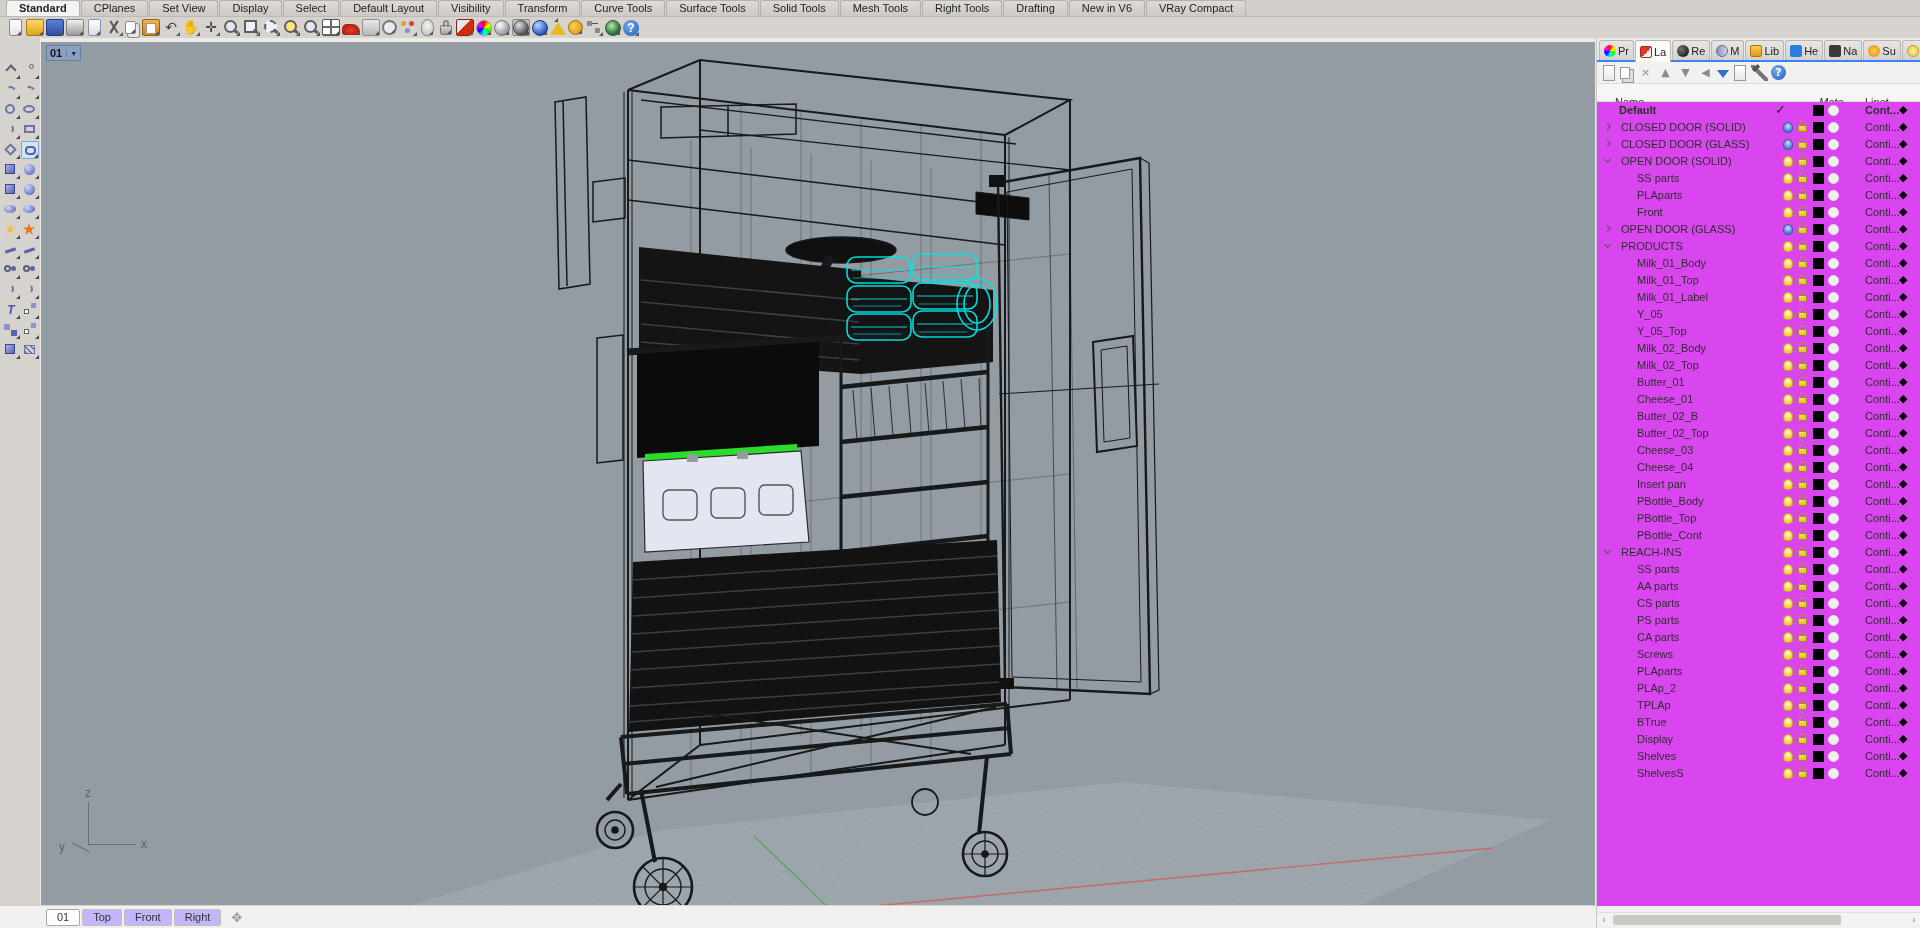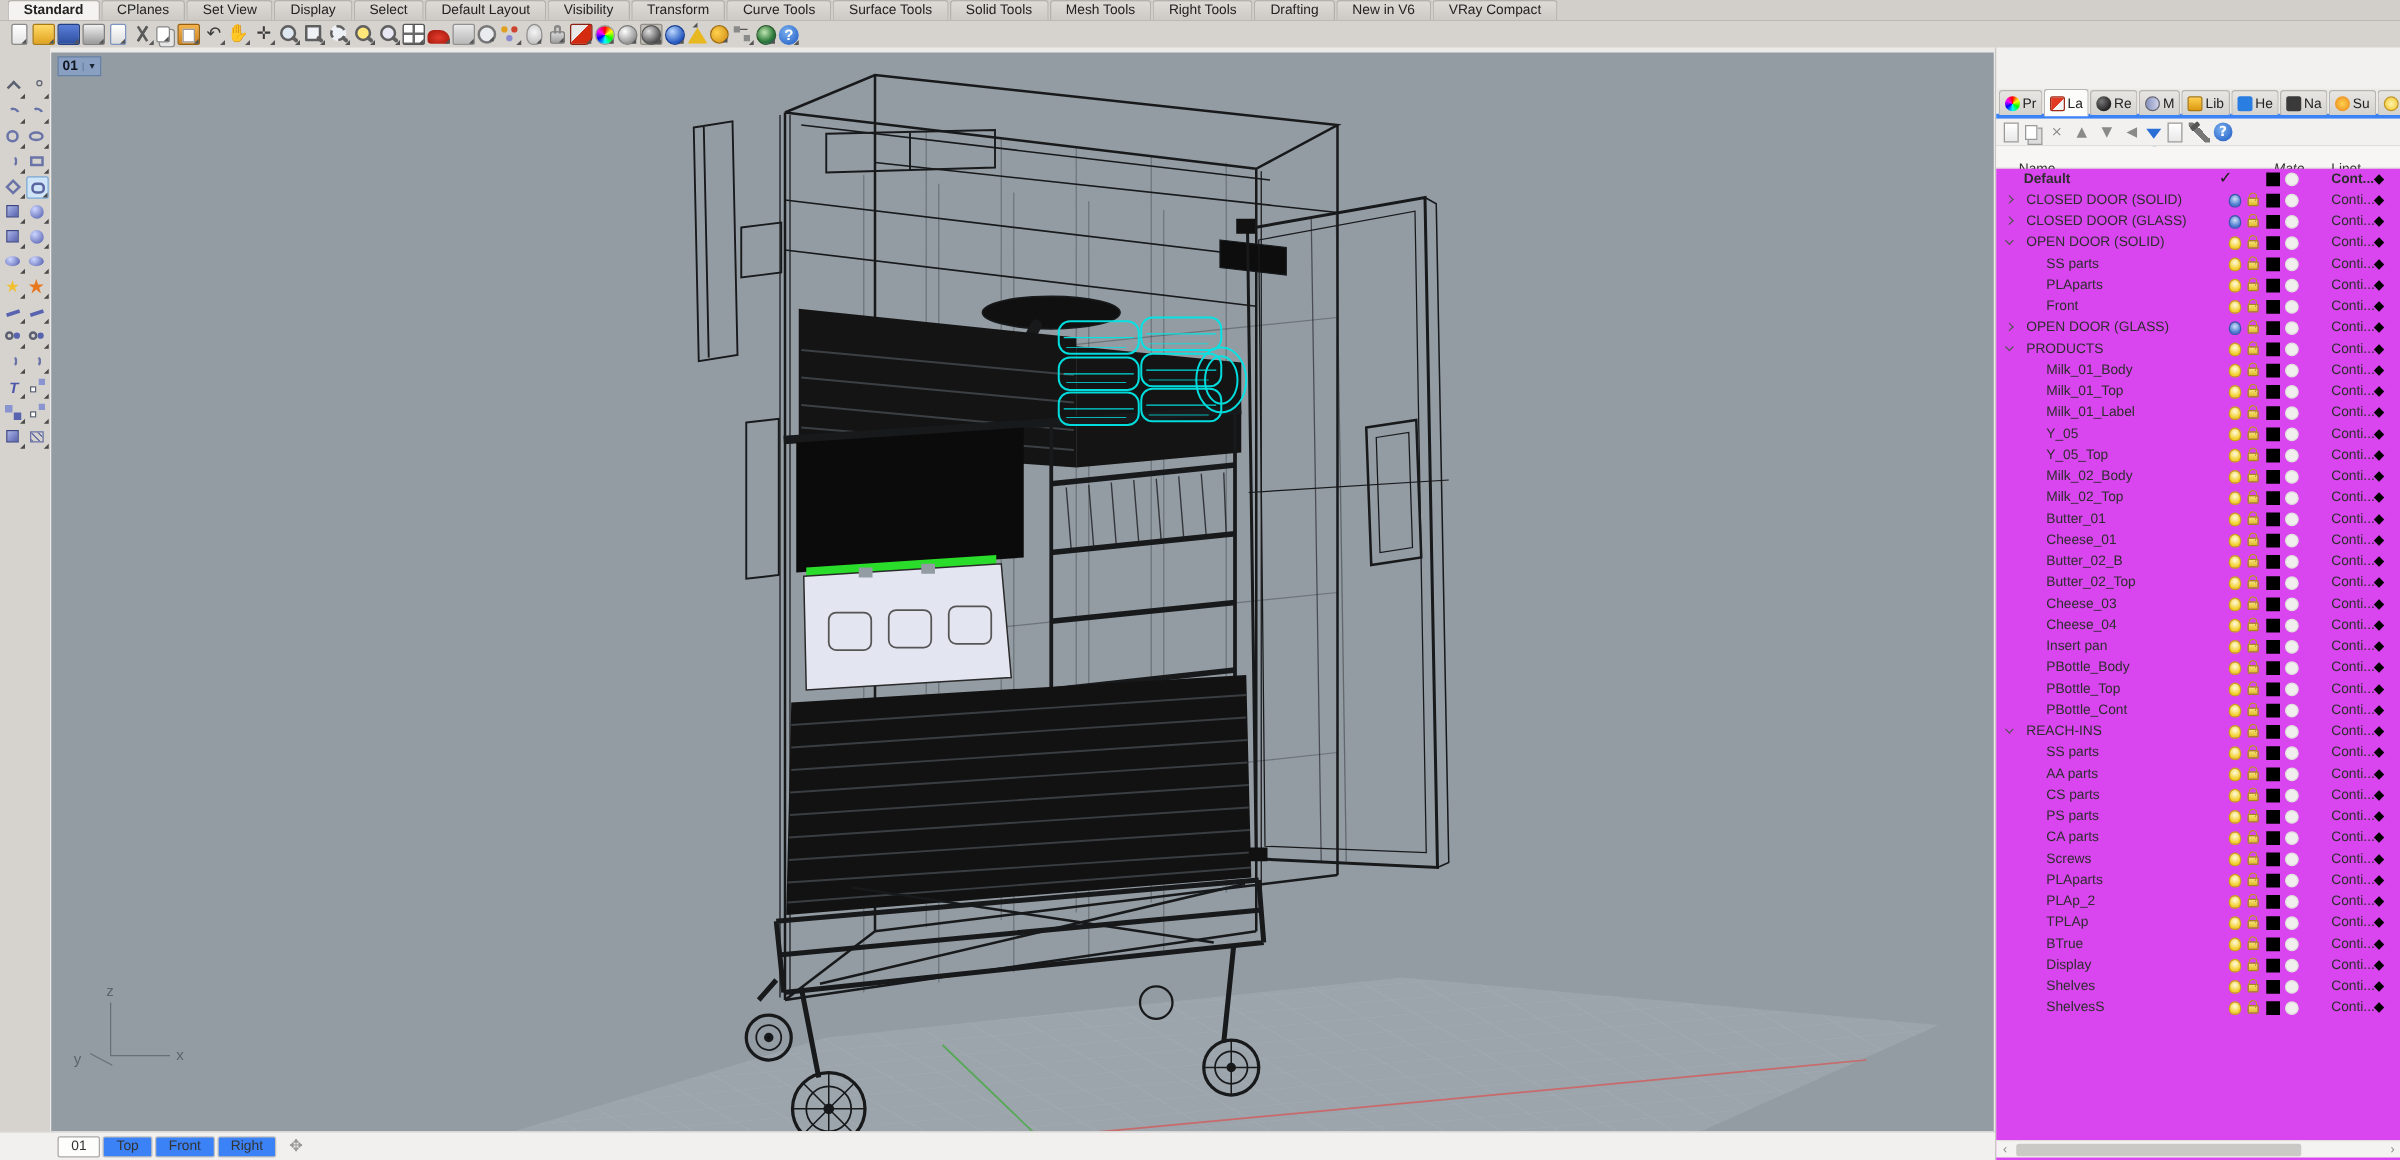--- a/index.html
+++ b/index.html
@@ -88,21 +88,21 @@
   .vplabel .dd{font-size:7px;margin-left:4px;border-left:1px solid #68809f;padding-left:3px;color:#1a2433;}
   .axis{position:absolute;left:20px;bottom:40px;width:90px;height:75px;color:#5c646c;font-size:12px;z-index:4;}
   .axis .zl{position:absolute;left:27px;top:12px;width:1px;height:42px;background:#676f77;}
   .axis .xl{position:absolute;left:27px;top:54px;width:48px;height:1px;background:#676f77;}
   .axis .yl{position:absolute;left:10px;top:57px;width:20px;height:1px;background:#676f77;transform:rotate(28deg);}
   .axis .tz{position:absolute;left:24px;top:-4px;}
   .axis .tx{position:absolute;left:80px;top:47px;}
   .axis .ty{position:absolute;left:-2px;top:50px;}
   
   .rpanel{position:absolute;left:1596px;top:38px;width:324px;height:890px;background:#f2f1ef;border-left:1px solid #c9c7c4;}
-  .ptabs{height:24px;display:flex;align-items:center;padding:2px 2px 0 2px;background:#eceae7;border-bottom:4px solid #3b82f6;margin-top:33px;}
+  .ptabs{height:24px;display:flex;align-items:flex-start;padding:2px 2px 0 2px;background:#eceae7;border-bottom:2px solid #3b82f6;}
   .ptab{display:flex;align-items:center;height:20px;padding:0 4px;font-size:11px;color:#222;border:1px solid #b8b6b2;border-bottom:none;border-radius:3px 3px 0 0;background:linear-gradient(#e8e6e2,#d4d2ce);margin-right:1px;cursor:pointer;}
   .ptab.active{background:#fcfcfb;height:22px;}
   .pti{width:12px;height:12px;margin-right:2px;border-radius:2px;flex:none;}
   .pti-properties{background:conic-gradient(#f00,#ff0,#0f0,#0ff,#00f,#f0f,#f00);border-radius:50%;}
   .pti-layers{background:linear-gradient(135deg,#e23a22 55%,#f4f4f4 55%);border:1px solid #a02a18;}
   .pti-render{background:radial-gradient(circle at 35% 35%,#777,#000);border-radius:50%;}
   .pti-materials{background:linear-gradient(90deg,#8892c0,#cfd4e8);border-radius:6px;border:1px solid #667;}
   .pti-libraries{background:linear-gradient(#ffce4d,#dc9a12);border:1px solid #a8760c;}
   .pti-help{background:#2a7de1;}
   .pti-named-views{background:#3a3a3a;border-radius:2px;}
@@ -142,21 +142,21 @@
   .lrow.bold .ltype{font-weight:bold;}
   .pdia{position:absolute;left:302px;top:1px;font-size:11px;color:#000;font-family:"DejaVu Sans",sans-serif;}
   .lcheck{position:absolute;left:178px;top:0px;font-size:13px;font-weight:bold;color:#222;font-family:"DejaVu Sans",sans-serif;}
   
   .pscroll{position:absolute;left:0;bottom:2px;width:324px;height:14px;background:#f4f3f1;border-top:1px solid #e2e0dd;display:flex;align-items:center;}
   .parr{width:14px;text-align:center;color:#8a8a8a;font-size:10px;cursor:pointer;}
   .pthumb{height:10px;background:#cbc9c6;border-radius:2px;width:228px;margin-left:2px;cursor:grab;}
   .ptrack{flex:1;}
   
   .bottombar{position:absolute;left:0;top:905px;width:1596px;height:23px;background:#f1f0ee;border-top:1px solid #d4d2cf;display:flex;align-items:center;padding-left:46px;}
-  .vtab{font-size:11px;color:#333;padding:1px 10px 2px 10px;margin-right:2px;border:1px solid #c2c0bd;border-radius:2px;background:#3b82f6;cursor:pointer;}
+  .vtab{font-size:11px;color:#333;padding:1px 10px 2px 10px;margin-right:2px;border:1px solid #c2c0bd;border-radius:2px;background:#c4b5fd;cursor:pointer;}
   .vtab.active{background:#fdfdfc;border-color:#aaa8a5;}
   .addtab{margin-left:8px;color:#9a9894;font-size:13px;cursor:pointer;font-family:"DejaVu Sans",sans-serif;}
 </style>
 </head>
 <body>
 
 <div class="menubar">
     <div class="mtab active">Standard</div>
     <div class="mtab">CPlanes</div>
     <div class="mtab">Set View</div>

